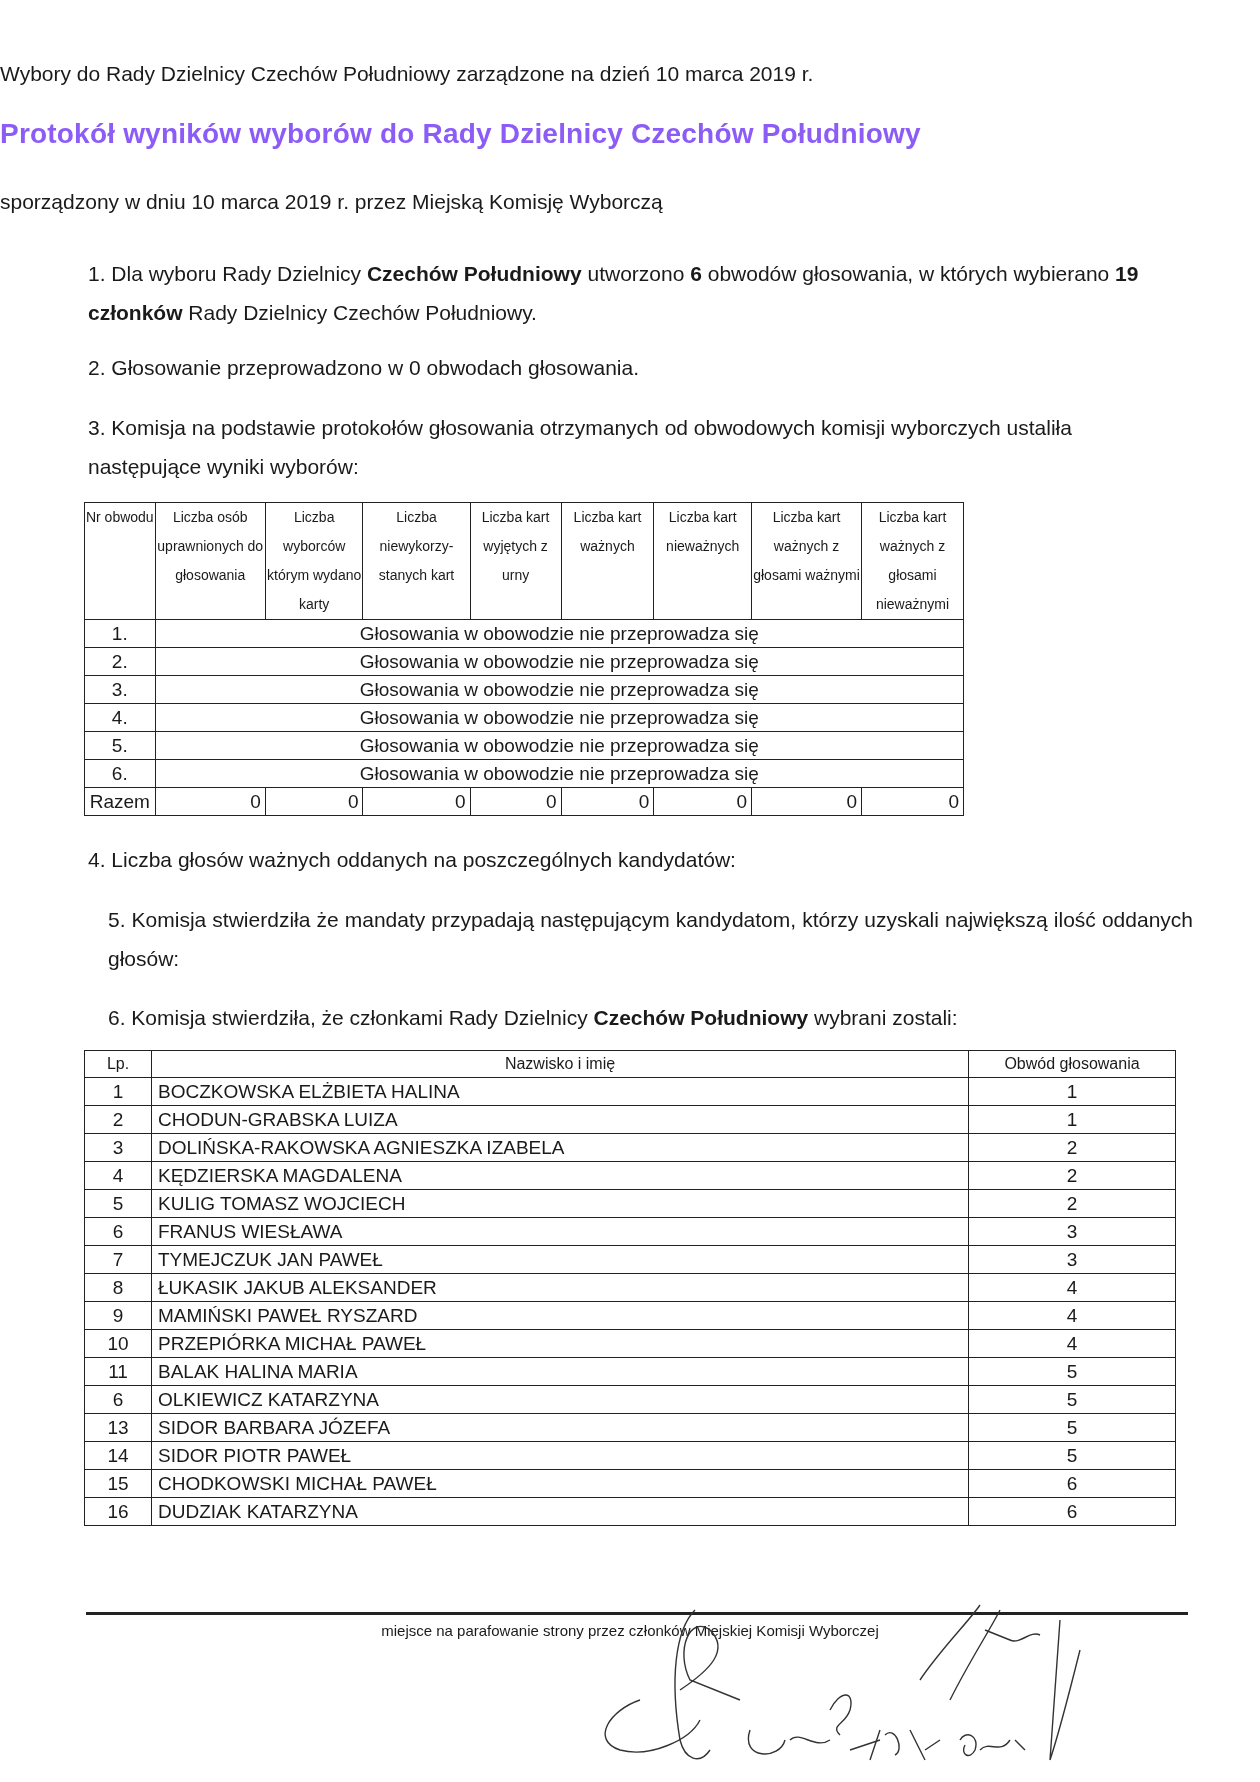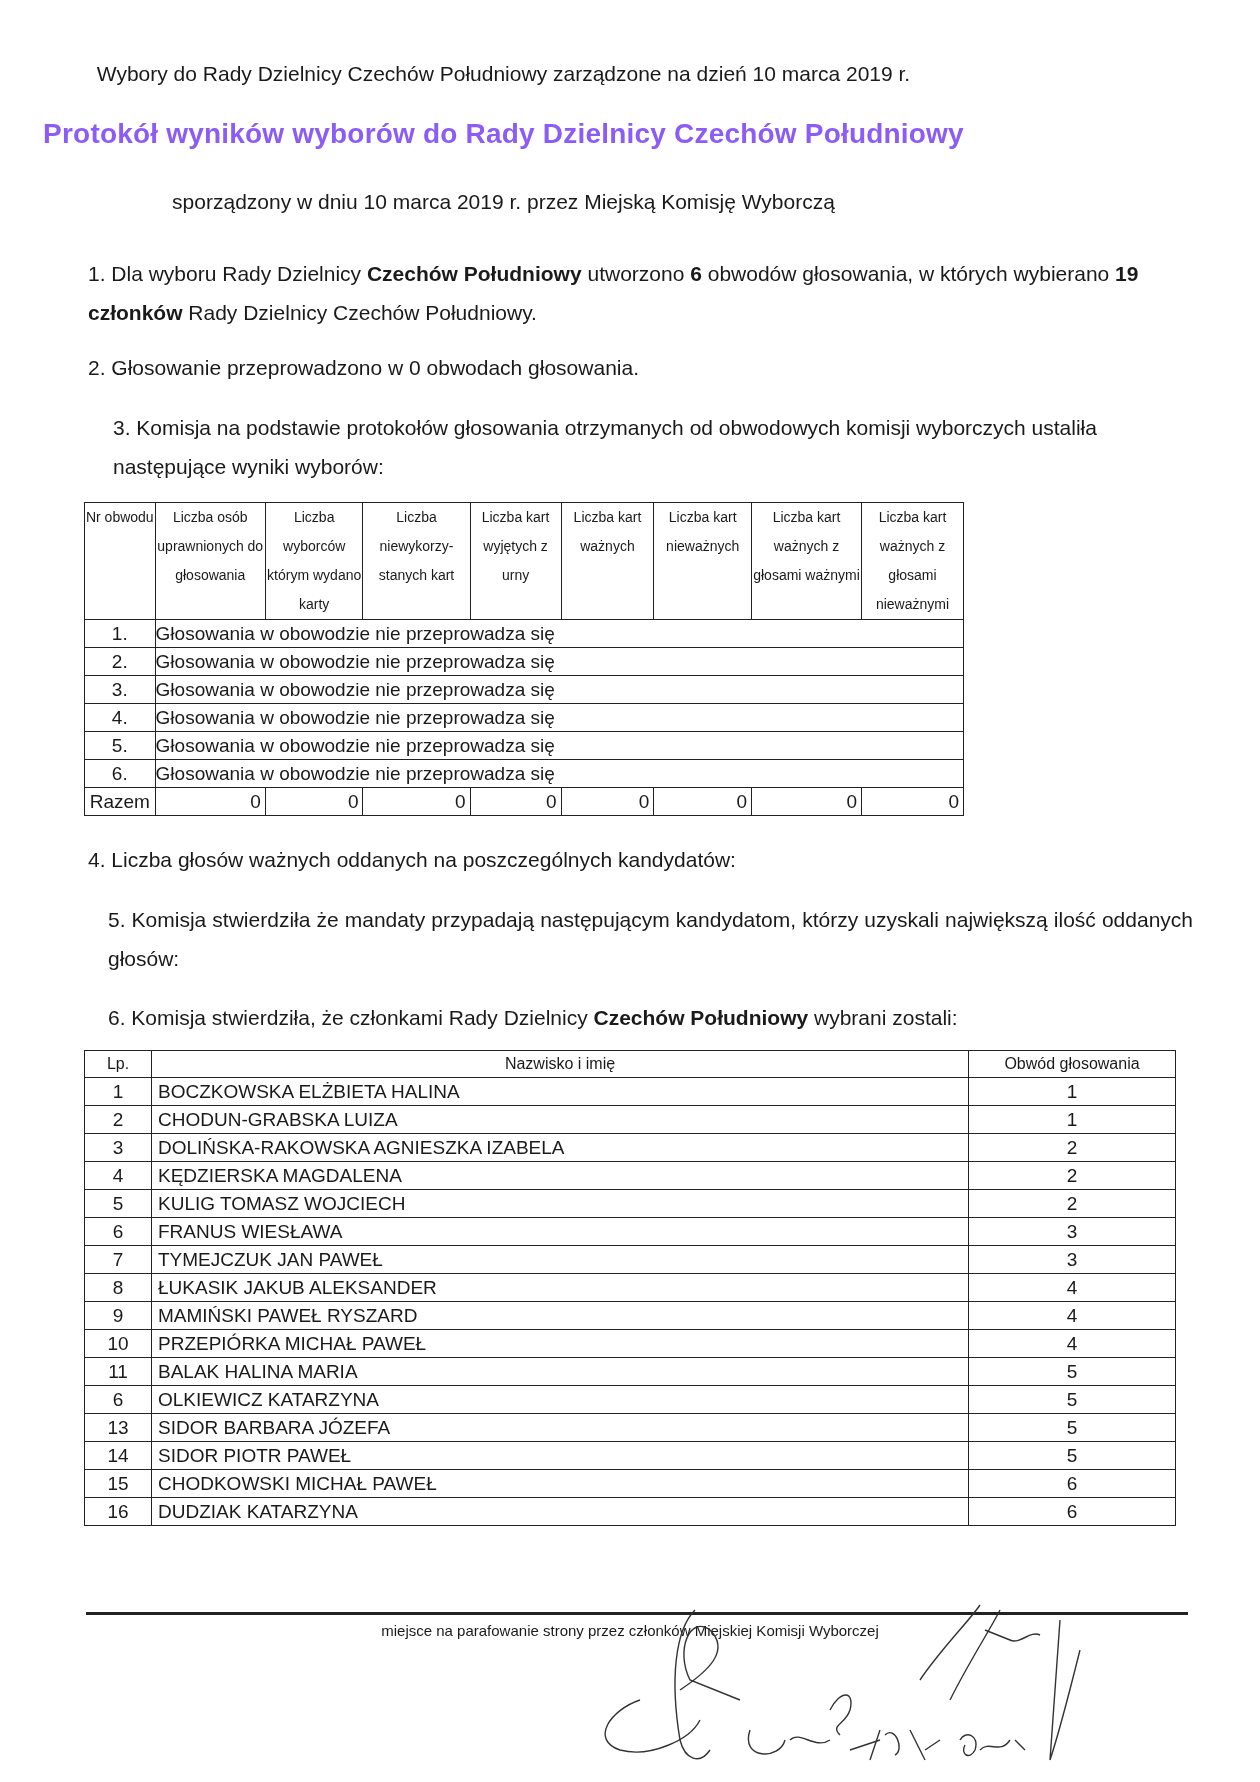--- a/index.html
+++ b/index.html
@@ -1,31 +1,31 @@
 <!DOCTYPE html>
 <html><head>
 <meta charset="utf-8">
 <style>
   html, body { margin:0; padding:0; background:#ffffff; }
   body { width:1260px; height:1782px; position:relative; overflow:hidden;
          font-family:"Liberation Sans", sans-serif; color:#1a1a1a; }
-  .center { position:absolute; left:0; width:1007px; text-align:center; }
+  .center { position:absolute; left:0; width:1007px; text-align:left; }
   .header-line { top:62px; font-size:21px; }
   .title { top:118px; font-size:28px; font-weight:bold; color:#8b5cf6; letter-spacing:0.2px; }
   .subtitle { top:190px; font-size:21px; }
   .para { position:absolute; left:88px; width:1085px; font-size:21px; line-height:39px; }
   .justify { text-align:justify; text-align-last:justify; }
   b { font-weight:bold; }
   table { border-collapse:collapse; position:absolute; }
   td, th { border:1.5px solid #222; padding:0; }
   #results-table { left:84px; top:502px; width:880px; font-size:19px; }
   #results-table th { font-weight:normal; font-size:14px; line-height:29px; vertical-align:top; text-align:center; height:112px; }
   #results-table td { height:27px; }
   #results-table .nr { text-align:center; }
-  #results-table .msg { }
+  #results-table .msg { text-align:center; }
   #results-table .num { text-align:right; padding-right:4px; }
   #members-table { left:84px; top:1050px; width:1092px; font-size:19px; }
   #members-table th { font-weight:normal; font-size:16px; height:26px; text-align:center; }
   #members-table td { height:27px; }
   #members-table .lp { text-align:center; width:66px; }
   #members-table .name { padding-left:6px; }
   #members-table .obw { text-align:center; width:206px; }
   .sign-line { position:absolute; left:86px; top:1612px; width:1102px; height:3px; background:#222; }
   .sign-caption { position:absolute; left:0; width:1260px; top:1622px; text-align:center; font-size:15px; }
   .signatures { position:absolute; left:580px; top:1590px; width:620px; height:190px; }
@@ -33,21 +33,21 @@
 </head>
 <body>
 
 <div class="center header-line">Wybory do Rady Dzielnicy Czechów Południowy zarządzone na dzień 10 marca 2019 r.</div>
 <div class="center title">Protokół wyników wyborów do Rady Dzielnicy Czechów Południowy</div>
 <div class="center subtitle">sporządzony w dniu 10 marca 2019 r. przez Miejską Komisję Wyborczą</div>
 
 <div class="para" style="top:254px;"><span>1. Dla wyboru Rady Dzielnicy </span><b>Czechów Południowy</b><span> utworzono </span><b>6</b><span> obwodów głosowania, w których wybierano </span><b>19 członków</b><span> Rady Dzielnicy Czechów Południowy.</span></div>
 
 <div class="para" style="top:348px;">2. Głosowanie przeprowadzono w 0 obwodach głosowania.</div>
-<div class="para" style="top:408px;margin-left:25px;">3. Komisja na podstawie protokołów głosowania otrzymanych od obwodowych komisji wyborczych ustaliła następujące wyniki wyborów:</div>
+<div class="para" style="top:408px;">3. Komisja na podstawie protokołów głosowania otrzymanych od obwodowych komisji wyborczych ustaliła następujące wyniki wyborów:</div>
 
 <table id="results-table">
   <thead>
     <tr>
       <th style="width:76px">Nr obwodu</th>
       <th style="width:125px">Liczba osób uprawnionych do głosowania</th>
       <th style="width:120px">Liczba wyborców którym wydano karty</th>
       <th style="width:128px">Liczba niewykorzy-stanych kart</th>
       <th style="width:115px">Liczba kart wyjętych z urny</th>
       <th style="width:117px">Liczba kart ważnych</th>

